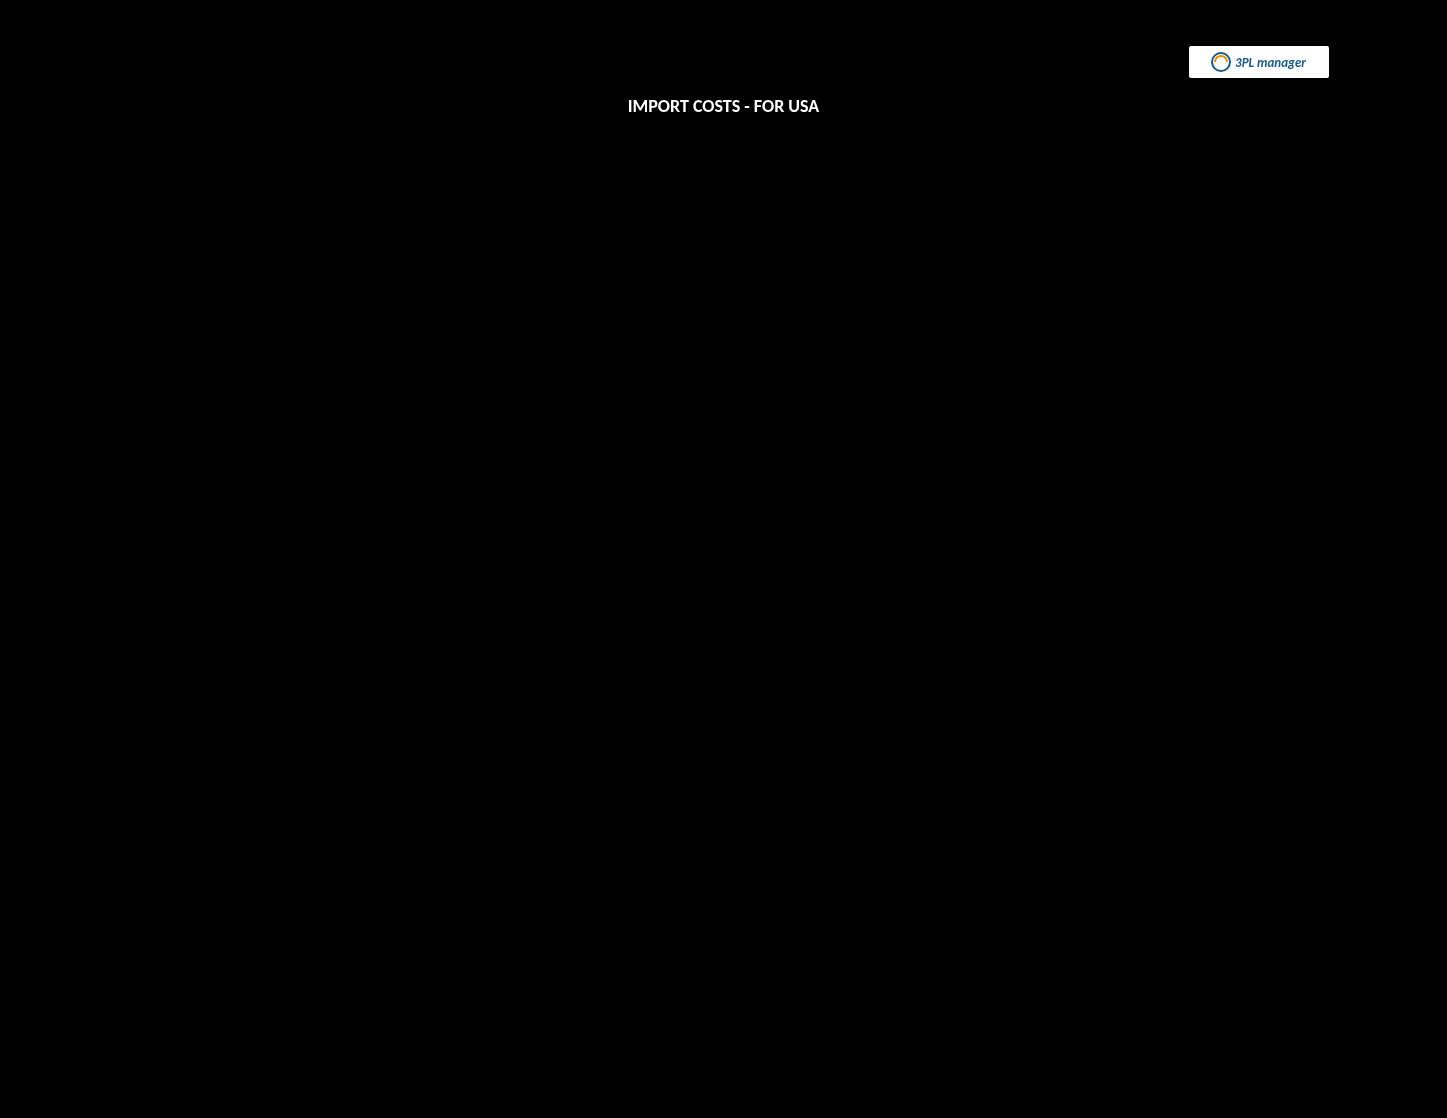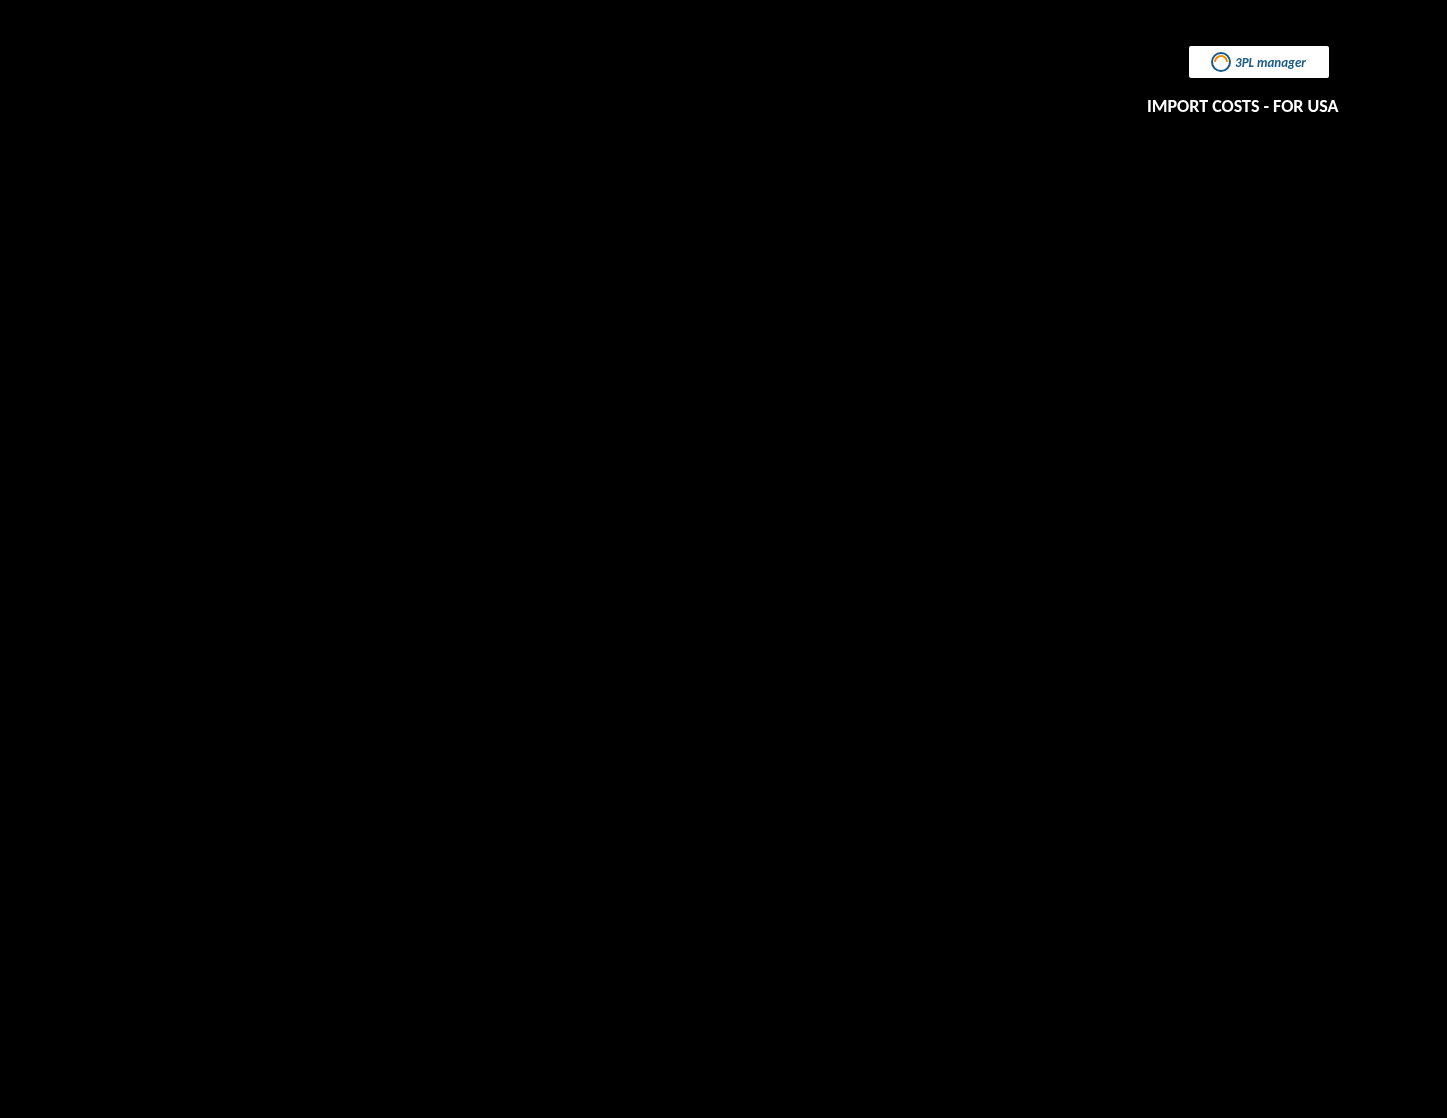--- a/index.html
+++ b/index.html
@@ -31,21 +31,21 @@
   }
   .logo svg { flex: 0 0 auto; }
   .logo-text {
     font-weight: 700;
     font-size: 13px;
     color: #1a5b8a;
     font-style: italic;
   }
   .logo-text b { color: #1a5b8a; }
   .title {
-    text-align: right;
+    text-align: center;
     color: #fff;
     font-weight: 700;
     font-size: 18px;
     padding-top: 55px;
   }
   .ex-rates-label {
     color: #fff;
     font-weight: 700;
     font-size: 12px;
     position: absolute;

